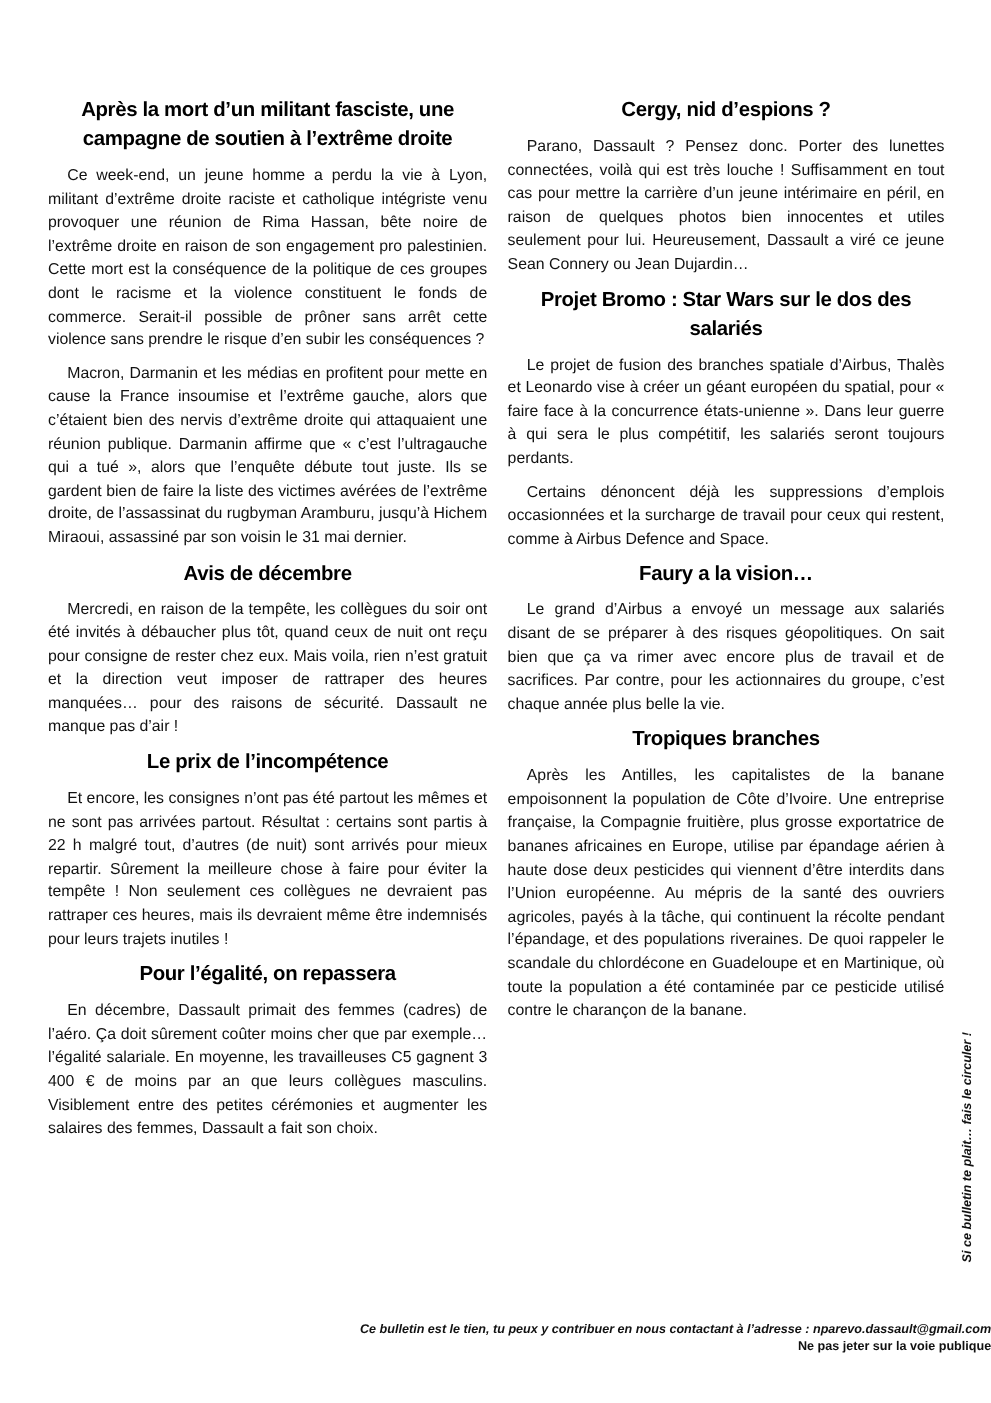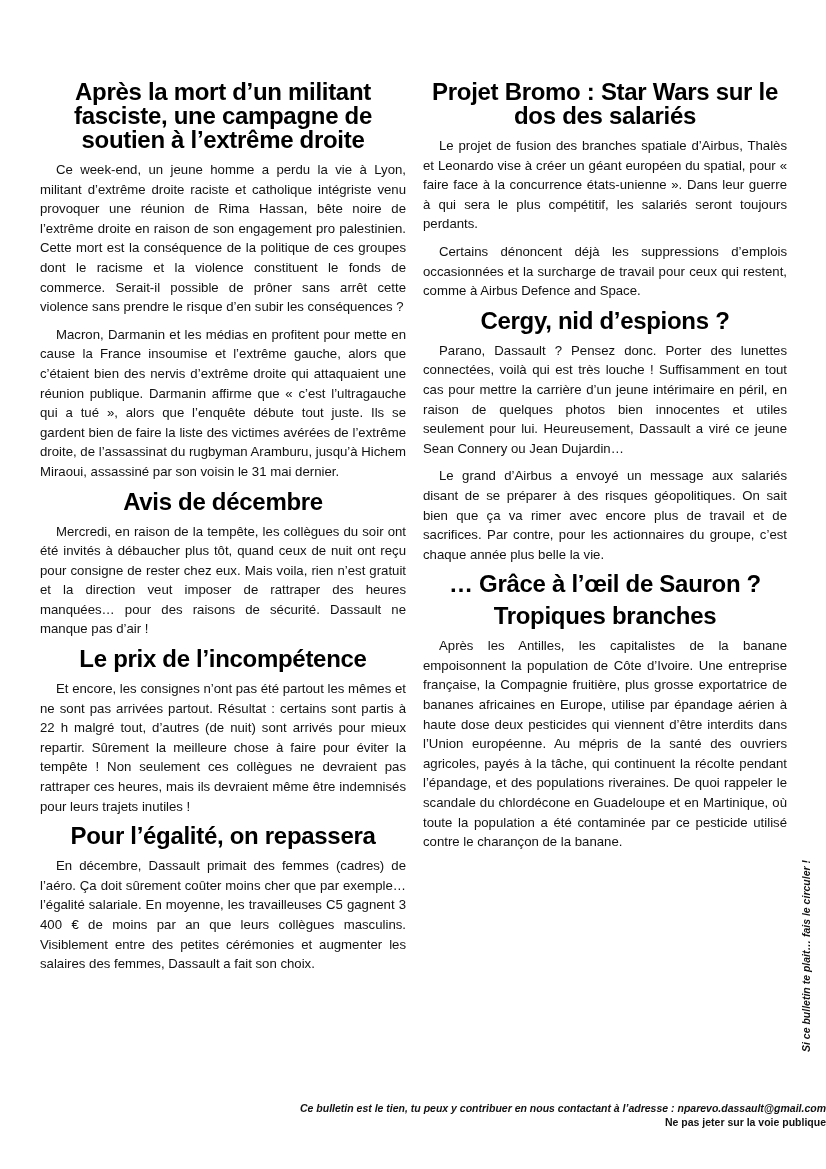--- a/index.html
+++ b/index.html
@@ -1,21 +1,21 @@
 <!DOCTYPE html>
 <html><head>
 <meta charset="utf-8">
 <style>
   html, body { margin: 0; padding: 0; background: #ffffff; }
   body { width: 826px; height: 1169px; position: relative; overflow: hidden;
          font-family: "Liberation Sans", sans-serif; color: #111; }
   .col { position: absolute; top: 80px; }
   .col-left { left: 40px; width: 366px; }
   .col-right { left: 423px; width: 364px; }
-  h2 { font-family: "Liberation Sans", sans-serif; font-weight: bold; font-size: 24px;
+  h2 { font-family: "Liberation Sans", sans-serif; font-weight: bold; font-size: 17px;
        line-height: 24px; text-align: center; margin: 0 0 8px 0; letter-spacing: -0.3px; color: #000; }
   p { font-size: 13.2px; line-height: 19.6px; text-align: justify; text-indent: 16px;
       margin: 0 0 8px 0; }
   .sec { margin-bottom: 4px; }
   .footer { position: absolute; left: 0; width: 826px; top: 1101px; text-align: right; }
   .footer .contact { font-size: 10.5px; font-weight: bold; font-style: italic; line-height: 14px; }
   .footer .nojeter { font-size: 10.5px; font-weight: bold; line-height: 14px; }
   .side-note { position: absolute; left: 800px; top: 1052px; transform-origin: left top;
                transform: rotate(-90deg); white-space: nowrap; font-size: 10.5px;
                font-weight: bold; font-style: italic; }
@@ -38,33 +38,33 @@
     <p>Et encore, les consignes n’ont pas été partout les mêmes et ne sont pas arrivées partout. Résultat : certains sont partis à 22 h malgré tout, d’autres (de nuit) sont arrivés pour mieux repartir. Sûrement la meilleure chose à faire pour éviter la tempête ! Non seulement ces collègues ne devraient pas rattraper ces heures, mais ils devraient même être indemnisés pour leurs trajets inutiles !</p>
   </div>
   <div class="sec">
     <h2>Pour l’égalité, on repassera</h2>
     <p>En décembre, Dassault primait des femmes (cadres) de l’aéro. Ça doit sûrement coûter moins cher que par exemple… l’égalité salariale. En moyenne, les travailleuses C5 gagnent 3 400 € de moins par an que leurs collègues masculins. Visiblement entre des petites cérémonies et augmenter les salaires des femmes, Dassault a fait son choix.</p>
   </div>
 </div>
 
 <div class="col col-right">
   <div class="sec">
+    <h2>Cergy, nid d’espions ?</h2>
+    <p>Parano, Dassault ? Pensez donc. Porter des lunettes connectées, voilà qui est très louche ! Suffisamment en tout cas pour mettre la carrière d’un jeune intérimaire en péril, en raison de quelques photos bien innocentes et utiles seulement pour lui. Heureusement, Dassault a viré ce jeune Sean Connery ou Jean Dujardin…</p>
+  </div>
+  <div class="sec">
     <h2>Projet Bromo : Star Wars sur le dos des salariés</h2>
     <p>Le projet de fusion des branches spatiale d’Airbus, Thalès et Leonardo vise à créer un géant européen du spatial, pour « faire face à la concurrence états-unienne ». Dans leur guerre à qui sera le plus compétitif, les salariés seront toujours perdants.</p>
     <p>Certains dénoncent déjà les suppressions d’emplois occasionnées et la surcharge de travail pour ceux qui restent, comme à Airbus Defence and Space.</p>
   </div>
   <div class="sec">
-    <h2>Cergy, nid d’espions ?</h2>
-    <p>Parano, Dassault ? Pensez donc. Porter des lunettes connectées, voilà qui est très louche ! Suffisamment en tout cas pour mettre la carrière d’un jeune intérimaire en péril, en raison de quelques photos bien innocentes et utiles seulement pour lui. Heureusement, Dassault a viré ce jeune Sean Connery ou Jean Dujardin…</p>
-  </div>
-  <div class="sec">
+    <h2>Faury a la vision…</h2>
     <p>Le grand d’Airbus a envoyé un message aux salariés disant de se préparer à des risques géopolitiques. On sait bien que ça va rimer avec encore plus de travail et de sacrifices. Par contre, pour les actionnaires du groupe, c’est chaque année plus belle la vie.</p>
   </div>
   <div class="sec">
-    <h2>… Grâce à l’œil de Sauron ?</h2>
   </div>
   <div class="sec">
     <h2>Tropiques branches</h2>
     <p>Après les Antilles, les capitalistes de la banane empoisonnent la population de Côte d’Ivoire. Une entreprise française, la Compagnie fruitière, plus grosse exportatrice de bananes africaines en Europe, utilise par épandage aérien à haute dose deux pesticides qui viennent d’être interdits dans l’Union européenne. Au mépris de la santé des ouvriers agricoles, payés à la tâche, qui continuent la récolte pendant l’épandage, et des populations riveraines. De quoi rappeler le scandale du chlordécone en Guadeloupe et en Martinique, où toute la population a été contaminée par ce pesticide utilisé contre le charançon de la banane.</p>
   </div>
 </div>
 
 <div class="side-note">Si ce bulletin te plait… fais le circuler !</div>
 
 <div class="footer">

